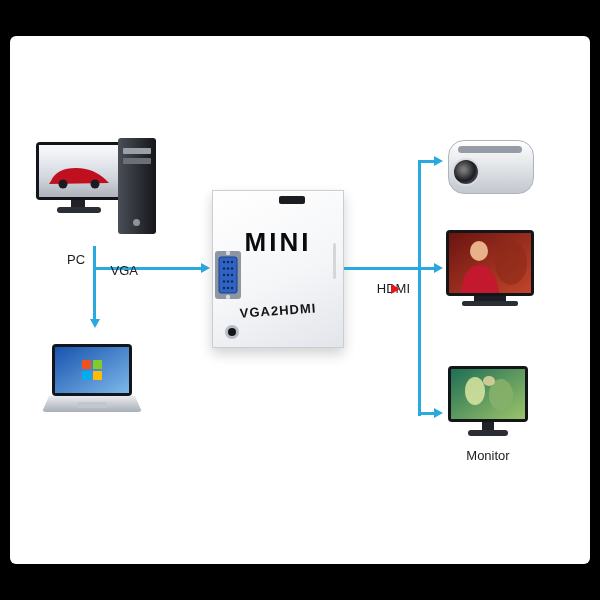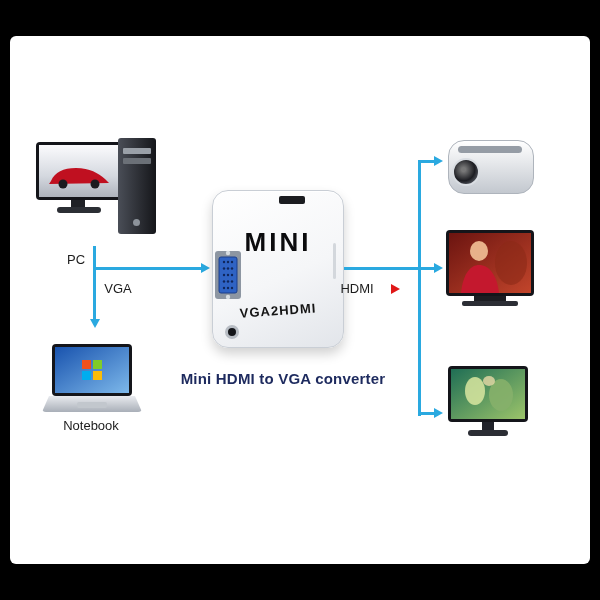--- a/index.html
+++ b/index.html
@@ -8,21 +8,21 @@
   .canvas{position:absolute;left:10px;top:36px;width:580px;height:528px;background:#fff;border-radius:6px}
   .abs{position:absolute}
   .label{font-size:13px;color:#1c1c1c;text-align:center}
   .line-h{height:3px;background:var(--line,#2aa9e0)}
   .line-v{width:3px;background:var(--line,#2aa9e0)}
   .arrow-right{width:0;height:0;border-top:5px solid transparent;border-bottom:5px solid transparent;border-left:9px solid var(--line,#2aa9e0)}
   .arrow-down{width:0;height:0;border-left:5px solid transparent;border-right:5px solid transparent;border-top:9px solid var(--line,#2aa9e0)}
   .arrow-right.accent{border-left-color:var(--accent,#e01818)}
   .title{font-size:15px;font-weight:bold;color:var(--title,#1d2a5e);text-align:center;letter-spacing:.2px}
   .bezel{background:#14151a;border-radius:4px;padding:3px}
-  .converter{background:linear-gradient(155deg,#ffffff 0%,#f5f6f8 55%,#e2e5ea 100%);border:1px solid #c9ced5;border-radius:16px;box-shadow:0 6px 12px rgba(0,0,0,.18),inset 0 1px 0 #fff}
+  .converter{background:linear-gradient(155deg,#ffffff 0%,#f5f6f8 55%,#e2e5ea 100%);border:1px solid #c9ced5;border-radius:0;box-shadow:0 6px 12px rgba(0,0,0,.18),inset 0 1px 0 #fff}
   .brand{position:absolute;left:0;right:0;top:36px;text-align:center;font-weight:bold;font-size:26px;letter-spacing:3px;color:#0b0b0d}
   .model{position:absolute;left:0;right:0;top:112px;text-align:center;font-weight:bold;font-size:13px;letter-spacing:1px;color:#141414;transform:rotate(-4deg)}
   .tower{background:linear-gradient(90deg,#4a4e57,#15161a);border-radius:3px}
   .proj-body{background:linear-gradient(180deg,#ffffff,#c3c8cf);border:1px solid #aeb4bc;border-radius:16px}
   .proj-band{background:#959ca5;border-radius:4px}
   .proj-lens{border-radius:50%;border:2px solid #d9dde2;background:radial-gradient(circle at 40% 40%,#777 10%,#1c1d22 55%,#4a4d55 75%,#9aa0a8 80%)}
   .nb-base{background:linear-gradient(#e9ebef,#a9afb8);clip-path:polygon(7% 0,93% 0,100% 100%,0 100%);border-radius:0 0 4px 4px}
   .jack{border-radius:50%;background:#15161a;border:3px solid #b8bdc4}
 </style>
 </head>
@@ -72,27 +72,26 @@
           <rect x="11" y="0" width="9" height="9" fill="#80cc28"></rect>
           <rect x="0" y="11" width="9" height="9" fill="#00adef"></rect>
           <rect x="11" y="11" width="9" height="9" fill="#fbbc09"></rect>
         </g>
       </svg>
     </div>
     <div class="abs nb-base" style="left:42px;top:396px;width:100px;height:16px">
       <div class="abs" style="left:35px;top:6px;width:30px;height:6px;background:#c2c7cd;border-radius:2px"></div>
     </div>
   </div>
-  <div class="abs label" style="left:36px;top:418px;width:110px">Notebook</div>
 
   <div class="abs line-v" style="left:93px;top:246px;height:74px"></div>
   <div class="abs arrow-down" style="left:90px;top:319px"></div>
   <div class="abs line-h" style="left:93px;top:267px;width:108px"></div>
   <div class="abs arrow-right" style="left:201px;top:263px"></div>
-  <div class="abs label" style="left:98px;top:281px;width:40px;text-align:center">VGA</div>
+  <div class="abs label" style="left:98px;top:263px;width:40px;text-align:right">VGA</div>
 
   <div class="abs converter" style="left:212px;top:190px;width:132px;height:158px">
     <div class="abs" style="left:66px;top:5px;width:26px;height:8px;background:#1b1c20;border-radius:2px"></div>
     <div class="brand">MINI</div>
     <svg class="abs" style="left:2px;top:58px" width="26" height="52" viewBox="0 0 26 52">
       <rect x="0" y="2" width="26" height="48" rx="3" fill="#8d96a2"></rect>
       <circle cx="13" cy="4" r="2.2" fill="#d8dde2"></circle>
       <circle cx="13" cy="48" r="2.2" fill="#d8dde2"></circle>
       <rect x="4" y="8" width="18" height="36" rx="2" fill="#2f63c4" stroke="#1c3f8a" stroke-width="1"></rect>
       <g fill="#10265c">
@@ -111,24 +110,23 @@
         <circle cx="9" cy="39" r="1.2"></circle>
           <circle cx="13" cy="39" r="1.2"></circle>
           <circle cx="17" cy="39" r="1.2"></circle>
       </g>
     </svg>
     <div class="model">VGA2HDMI</div>
     <div class="abs jack" style="left:12px;top:134px;width:14px;height:14px"></div>
     <div class="abs" style="right:7px;top:52px;width:3px;height:36px;background:#d3d7dc;border-radius:2px"></div>
   </div>
 
-  <div class="abs title" style="left:133px;top:370px;width:300px">Mini HDMI to VGA converter</div>
 
   <div class="abs line-h" style="left:344px;top:267px;width:75px"></div>
-  <div class="abs label" style="left:336px;top:281px;width:42px;text-align:center">HDMI</div>
+  <div class="abs label" style="left:368px;top:281px;width:42px;text-align:right">HDMI</div>
   <div class="abs arrow-right accent" style="left:391px;top:284px"></div>
   <div class="abs line-v" style="left:418px;top:160px;height:256px"></div>
   <div class="abs line-h" style="left:421px;top:160px;width:14px"></div>
   <div class="abs arrow-right" style="left:434px;top:156px"></div>
   <div class="abs line-h" style="left:421px;top:267px;width:14px"></div>
   <div class="abs arrow-right" style="left:434px;top:263px"></div>
   <div class="abs line-h" style="left:421px;top:412px;width:14px"></div>
   <div class="abs arrow-right" style="left:434px;top:408px"></div>
 
   <div>
@@ -167,14 +165,15 @@
         </defs>
         <rect width="74" height="50" fill="url(#g-mon)"></rect>
         <ellipse cx="24" cy="22" rx="10" ry="14" fill="#d9e6a0" opacity="0.85"></ellipse>
         <ellipse cx="50" cy="26" rx="12" ry="16" fill="#86b06a" opacity="0.9"></ellipse>
         <ellipse cx="38" cy="12" rx="6" ry="5" fill="#e9d9a8" opacity="0.8"></ellipse>
       </svg>
     </div>
     <div class="abs" style="left:482px;top:422px;width:12px;height:8px;background:#20222a"></div>
     <div class="abs" style="left:468px;top:430px;width:40px;height:6px;background:#2b2d34;border-radius:3px"></div>
   </div>
+  <div class="abs label" style="left:438px;top:448px;width:100px">Monitor</div>
 
 </div>
 
 </body></html>

